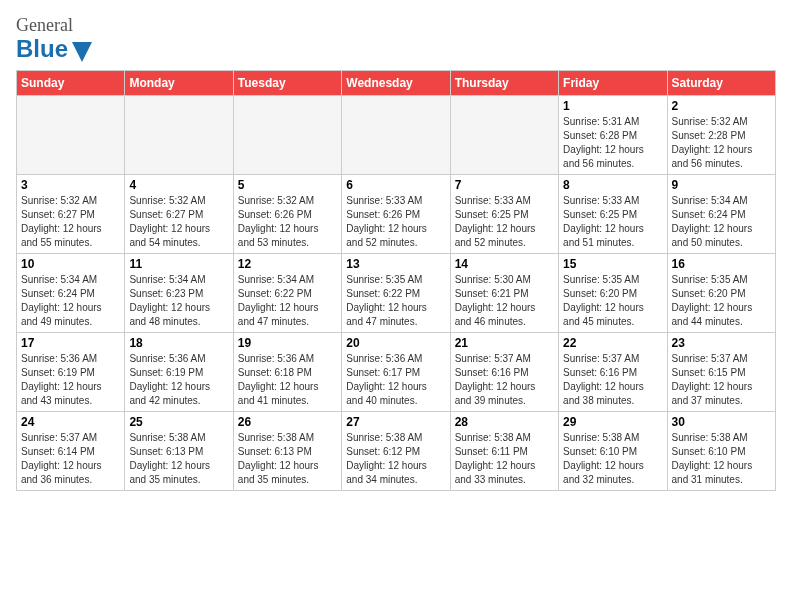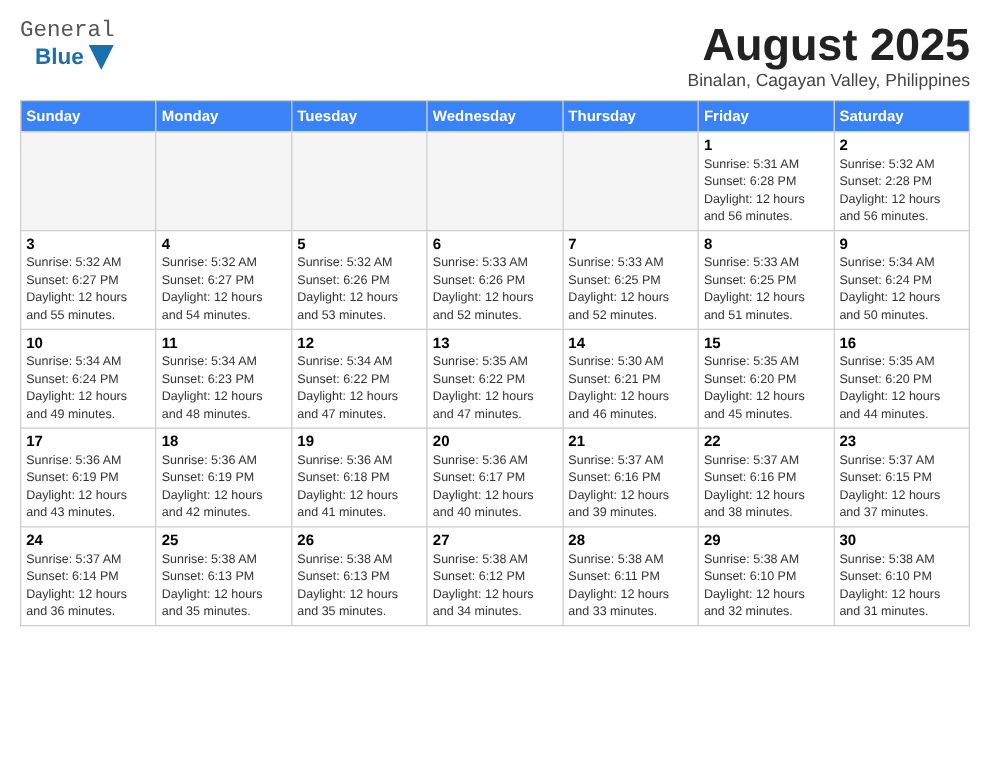--- a/index.html
+++ b/index.html
@@ -33,21 +33,21 @@
     .calendar-subtitle {
       font-size: 14px;
       color: #444;
     }
     .calendar {
       width: 100%;
       border-collapse: collapse;
       font-size: 11px;
     }
     .calendar th {
-      background-color: #3b82f6;
+      background-color: #ef4444;
       color: #fff;
       padding: 5px 4px;
       text-align: left;
       font-size: 12px;
       font-weight: bold;
       border: 1px solid #ccc;
     }
     .calendar td {
       border: 1px solid #ccc;
       vertical-align: top;
@@ -69,33 +69,29 @@
       color: #333;
       line-height: 1.4;
     }
   </style>
 </head>
 <body>
 
 <div class="header-section">
   <div class="logo-area">
   <div style="line-height:1.1;">
-    <div style="font-size:18px;color:#555;font-family:Liberation Mono, monospace;">General</div>
-    <div style="font-size:18px;color:#1a6faf;font-weight:bold;font-family:Arial;display:flex;align-items:flex-start;gap:4px;margin-left:12px;">
+    <div style="font-size:18px;color:#555;font-family:Liberation Serif, serif;">General</div>
+    <div style="font-size:24px;color:#1a6faf;font-weight:bold;font-family:Arial;display:flex;align-items:flex-end;gap:4px;">
       Blue
       <svg width="20" height="20" viewBox="0 0 20 20">
         <polygon points="0,0 20,0 10,20" fill="#1a6faf"></polygon>
       </svg>
     </div>
   </div>
 </div>
-  <div class="title-area">
-    <div class="calendar-title">August 2025</div>
-    <div class="calendar-subtitle">Binalan, Cagayan Valley, Philippines</div>
-  </div>
 </div>
 
 <table class="calendar">
   <thead>
     <tr>
       <th>Sunday</th>
       <th>Monday</th>
       <th>Tuesday</th>
       <th>Wednesday</th>
       <th>Thursday</th>

